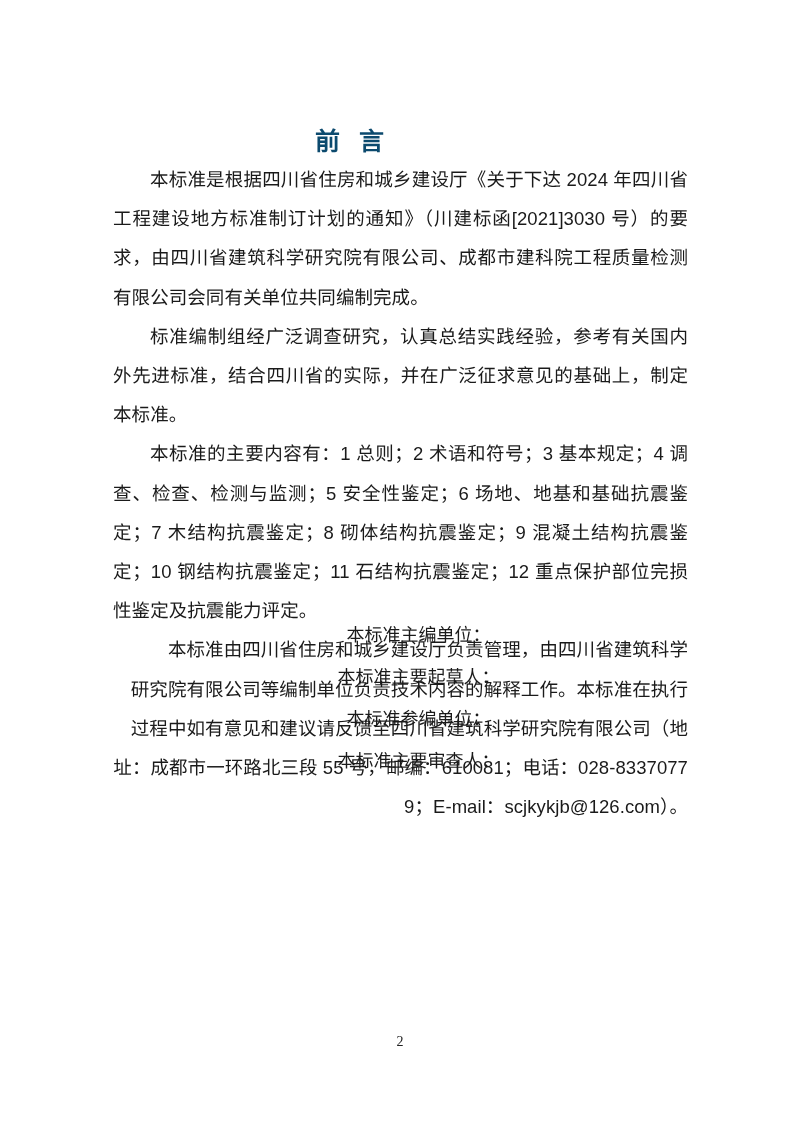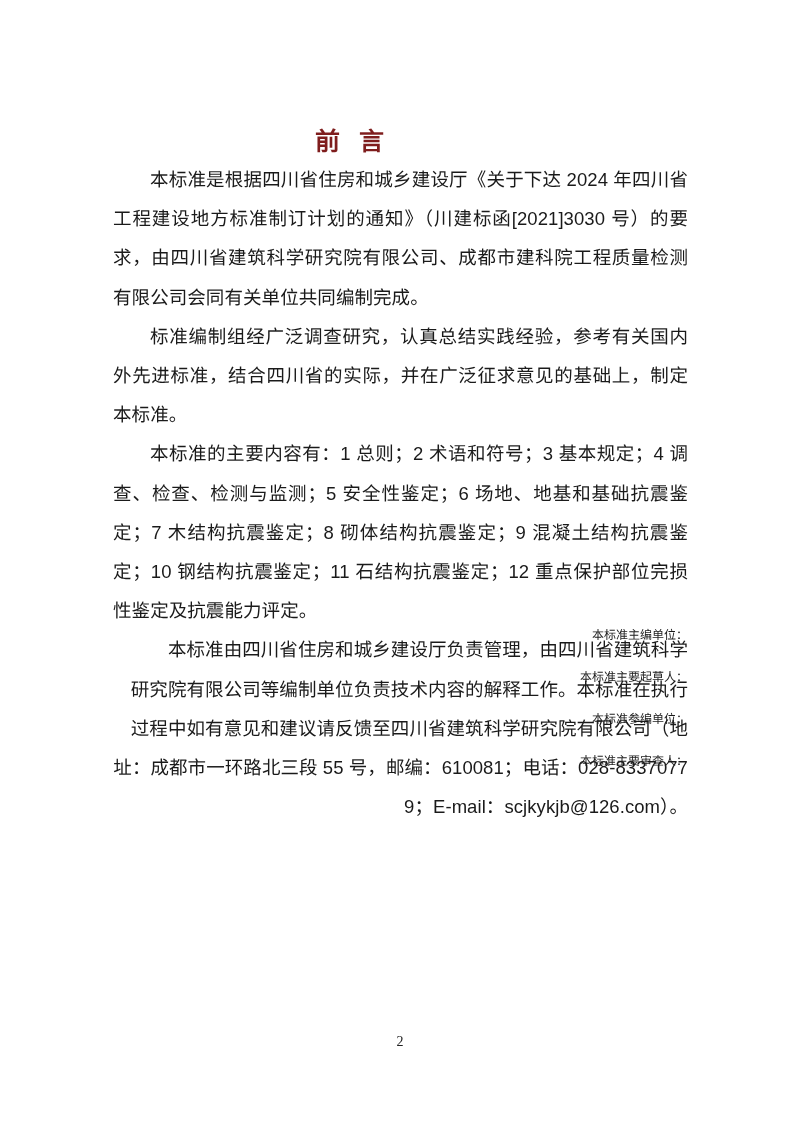--- a/index.html
+++ b/index.html
@@ -23,21 +23,21 @@
   .page-title {
     position: absolute;
     top: 126px;
     left: 0;
     width: 699px;
     text-align: center;
     font-size: 25px;
     font-weight: bold;
     letter-spacing: 0.24em;
     text-indent: 0.24em;
-    color: #7f1d1d;
+    color: #0c4a6e;
     line-height: 1.2;
   }
   .body-block {
     position: absolute;
     left: 113px;
     top: 160px;
     width: 575px;
   }
   p.para {
     margin: 0;
@@ -54,24 +54,24 @@
     text-align: right;
   }
   .sig-block {
     position: absolute;
     left: 113px;
     top: 614px;
     width: 575px;
   }
   p.sig-line {
     margin: 0;
-    font-size: 12px;
+    font-size: 18px;
     line-height: 42px;
     text-indent: 2em;
-    text-align: right;
+    text-align: center;
     color: #1a1a1a;
   }
   .page-number {
     position: absolute;
     left: 0;
     top: 1034px;
     width: 800px;
     text-align: center;
     font-size: 14px;
     color: #222222;

